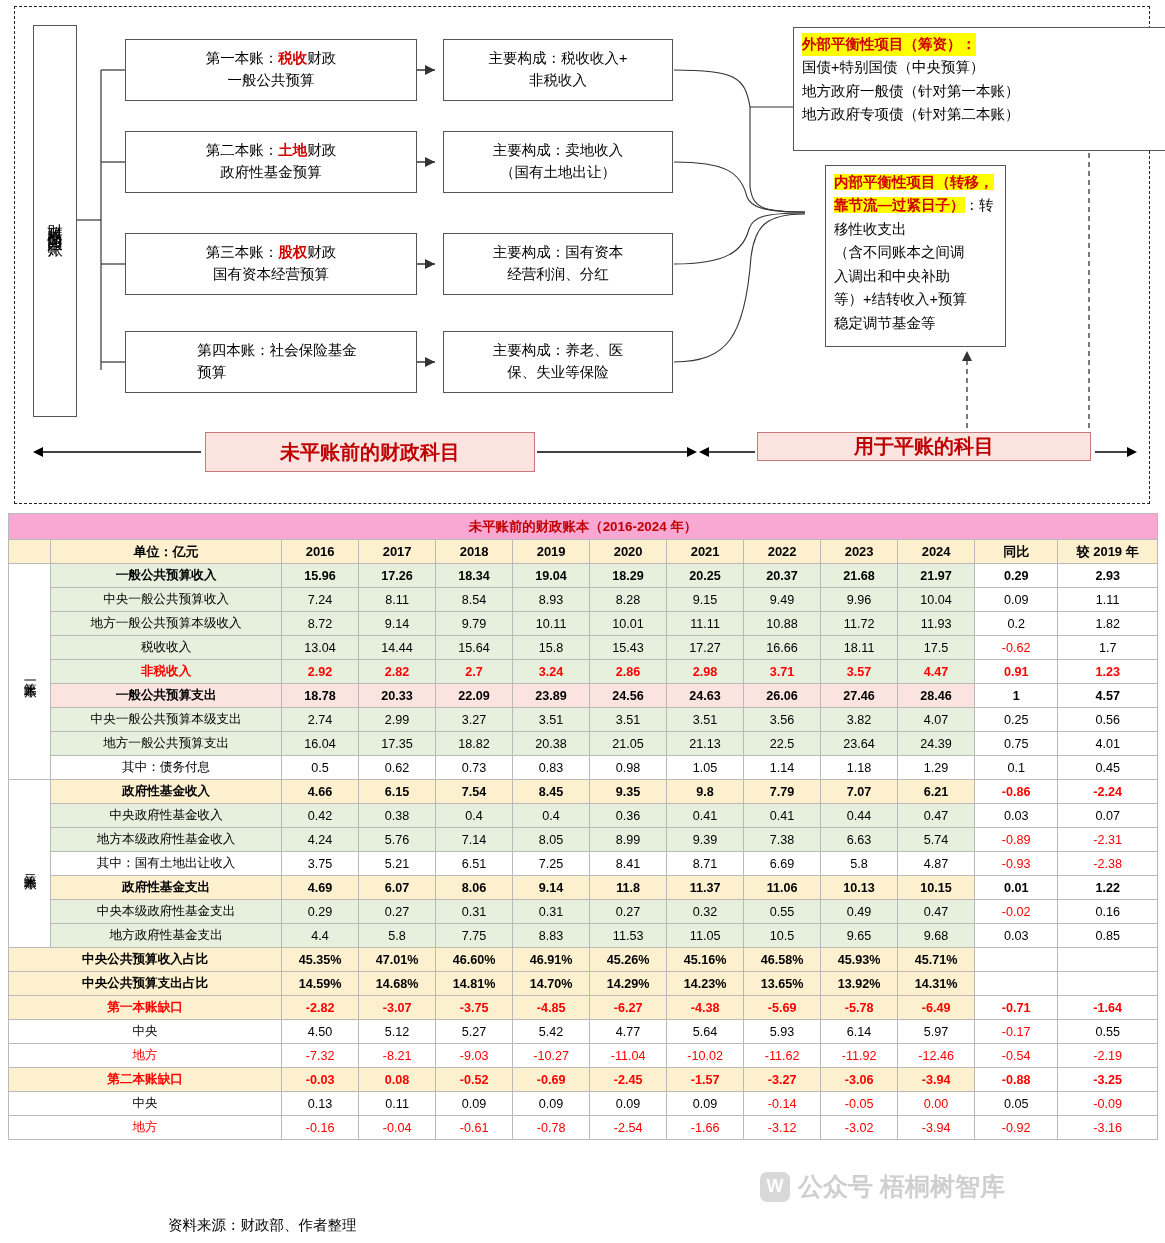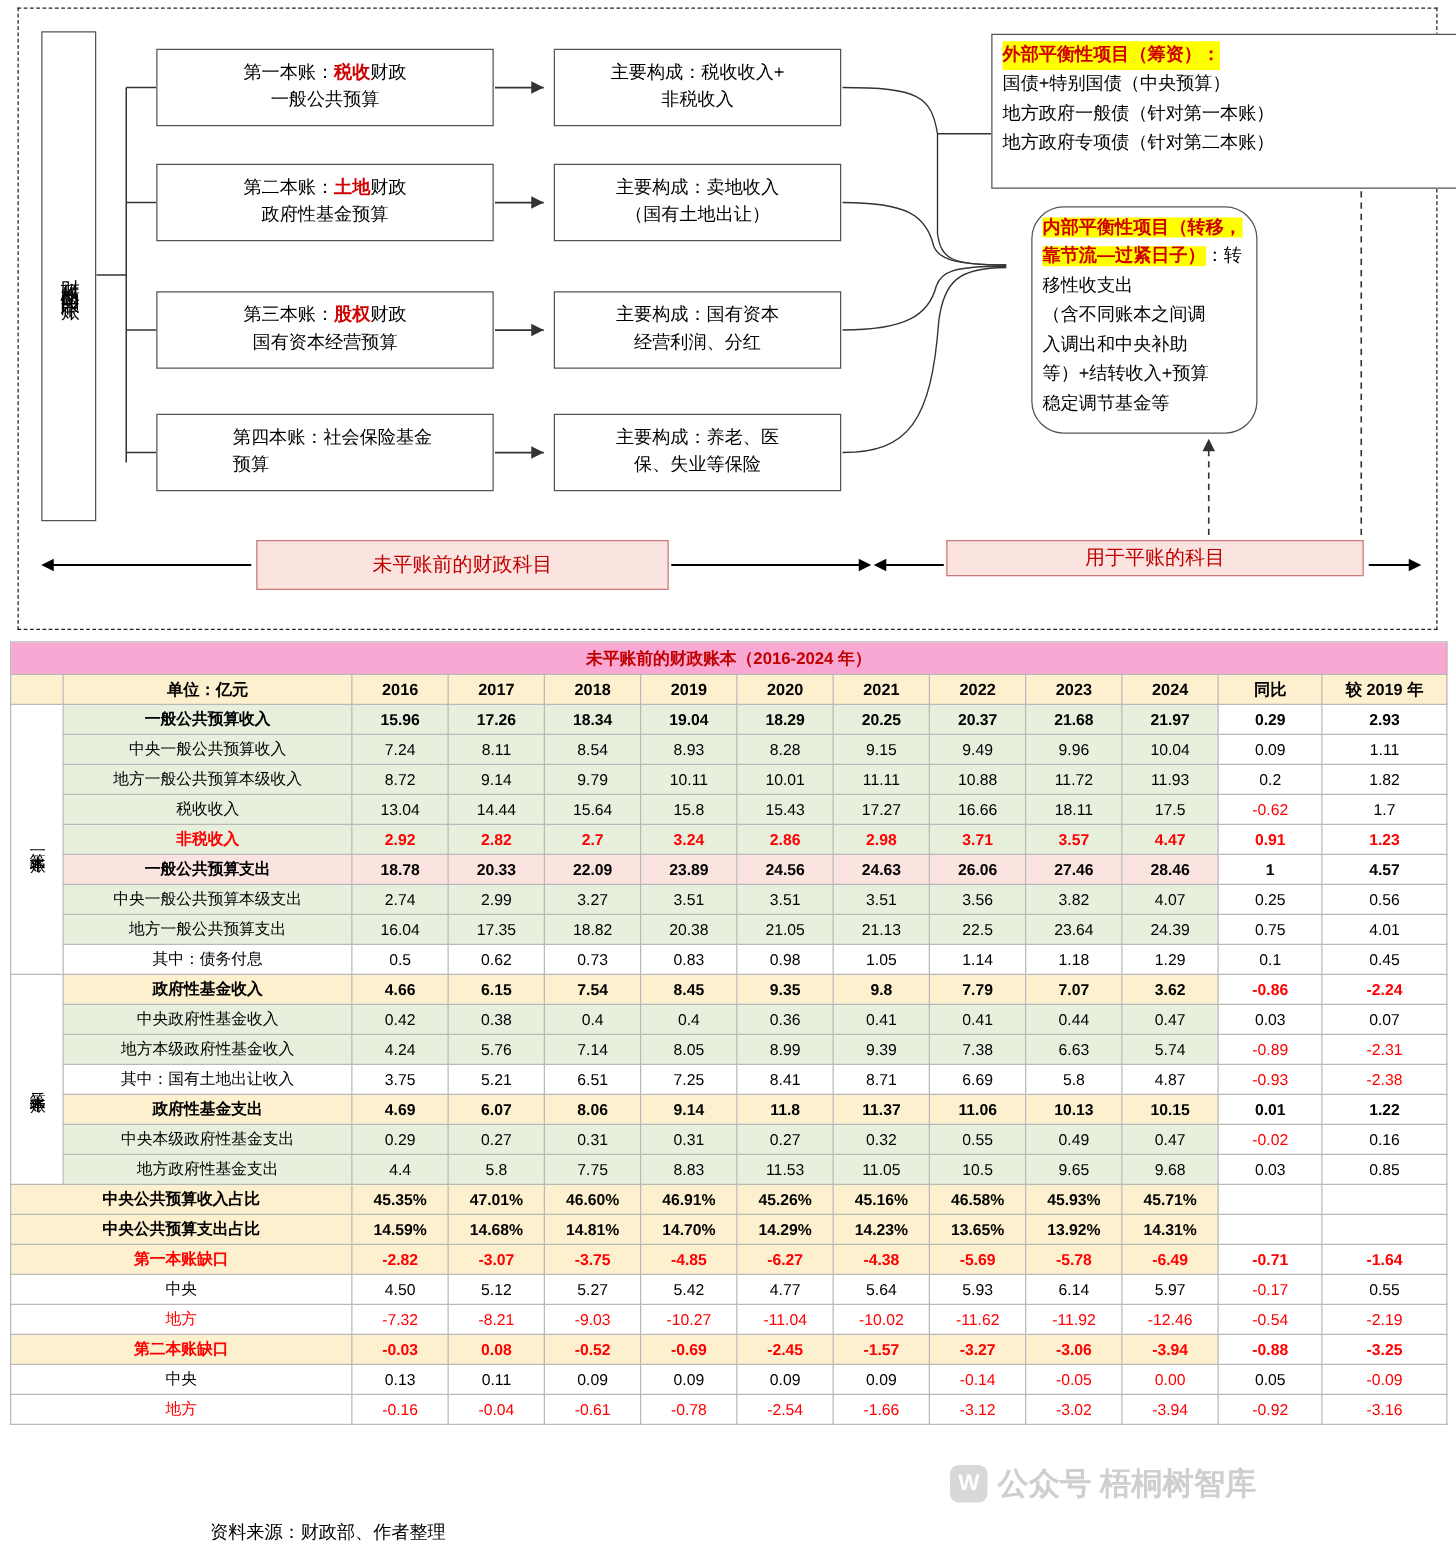--- a/index.html
+++ b/index.html
@@ -7,28 +7,28 @@
   #wrap{position:relative;width:1165px;height:1243px;overflow:hidden;}
 
   
   #diagram{position:absolute;left:14px;top:6px;width:1136px;height:498px;border:1.5px dashed #222;box-sizing:border-box;}
   .box{position:absolute;border:1px solid #555;background:#fff;box-sizing:border-box;
        display:flex;align-items:center;justify-content:center;text-align:center;
        font-size:14.5px;line-height:1.5;}
   .vtitle{position:absolute;left:18px;top:18px;width:42px;height:390px;border:1px solid #555;background:#fff;
           display:flex;align-items:center;justify-content:center;}
   .vtitle span{writing-mode:vertical-rl;text-orientation:upright;font-size:15.5px;letter-spacing:3px;line-height:1.3;}
-  .acct{left:110px;width:270px;height:62px;}
+  .acct{left:110px;width:292px;height:62px;}
   .comp{left:428px;width:230px;height:62px;}
   .red{color:#d00000;font-weight:bold;}
   .yellowhl{background:#ffff00;color:#d00000;font-weight:bold;}
   .notebox{position:absolute;border:1px solid #555;background:#fff;box-sizing:border-box;
            font-size:14.5px;line-height:1.62;padding:5px 8px;text-align:left;}
   .pinkband{position:absolute;border:1px solid #c97b7b;background:#fbe4e0;box-sizing:border-box;
-            display:flex;align-items:center;justify-content:center;font-size:16px;font-weight:normal;color:#c00000;}
+            display:flex;align-items:center;justify-content:center;font-size:20px;font-weight:bold;color:#c00000;}
   svg.lines{position:absolute;left:0;top:0;width:1136px;height:498px;overflow:visible;}
 
   
   #tablewrap{position:absolute;left:8px;top:513px;width:1150px;}
   table{border-collapse:collapse;width:1150px;font-size:12.6px;}
   td,th{border:1px solid #b9b9b9;padding:1px 3px;height:21px;text-align:center;white-space:nowrap;}
   .title-row td{background:#f9a8d4;font-weight:bold;font-size:13.4px;color:#c00000;border:1px solid #b9b9b9;height:23px;}
   .hdr td{background:#fdf0cf;font-weight:bold;font-size:13px;}
   .grp{background:#fff;font-size:13px;width:34px;}
   .grp span{writing-mode:vertical-rl;text-orientation:upright;line-height:1.25;letter-spacing:1px;}
@@ -130,21 +130,21 @@
       <div><span>主要构成：养老、医</span><br><span>保、失业等保险</span></div>
     </div>
 
     <div class="notebox" style="left:778px;top:20px;width:396px;height:124px;">
       <div class="yellowhl" style="display:inline-block;">外部平衡性项目（筹资）：</div>
       <div>国债+特别国债（中央预算）</div>
       <div>地方政府一般债（针对第一本账）</div>
       <div>地方政府专项债（针对第二本账）</div>
     </div>
 
-    <div class="notebox" style="left:810px;top:158px;width:181px;height:182px;border-radius:26px;">
+    <div class="notebox" style="left:810px;top:158px;width:181px;height:182px;">
       <span class="yellowhl">内部平衡性项目（转移，靠节流—过紧日子）</span><span>：</span><span>转移性收支出</span>
       <div>（含不同账本之间调</div>
       <div>入调出和中央补助</div>
       <div>等）+结转收入+预算</div>
       <div>稳定调节基金等</div>
     </div>
 
     <div class="pinkband" style="left:190px;top:425px;width:330px;height:40px;">未平账前的财政科目</div>
     <div class="pinkband" style="left:742px;top:425px;width:334px;height:29px;">用于平账的科目</div>
   </div>
@@ -303,21 +303,21 @@
             <td class="grp" rowspan="7"><span>第二本账</span></td>
             <td class="cream bold">政府性基金收入</td>
             <td class="cream bold">4.66</td>
             <td class="cream bold">6.15</td>
             <td class="cream bold">7.54</td>
             <td class="cream bold">8.45</td>
             <td class="cream bold">9.35</td>
             <td class="cream bold">9.8</td>
             <td class="cream bold">7.79</td>
             <td class="cream bold">7.07</td>
-            <td class="cream bold">3.62</td>
+            <td class="cream bold">6.21</td>
             <td class="rtext bold ">-0.86</td>
             <td class="rtext bold ">-2.24</td>
           </tr>
           <tr>
             <td class="green">中央政府性基金收入</td>
             <td class="green">0.42</td>
             <td class="green">0.38</td>
             <td class="green">0.4</td>
             <td class="green">0.4</td>
             <td class="green">0.36</td>

